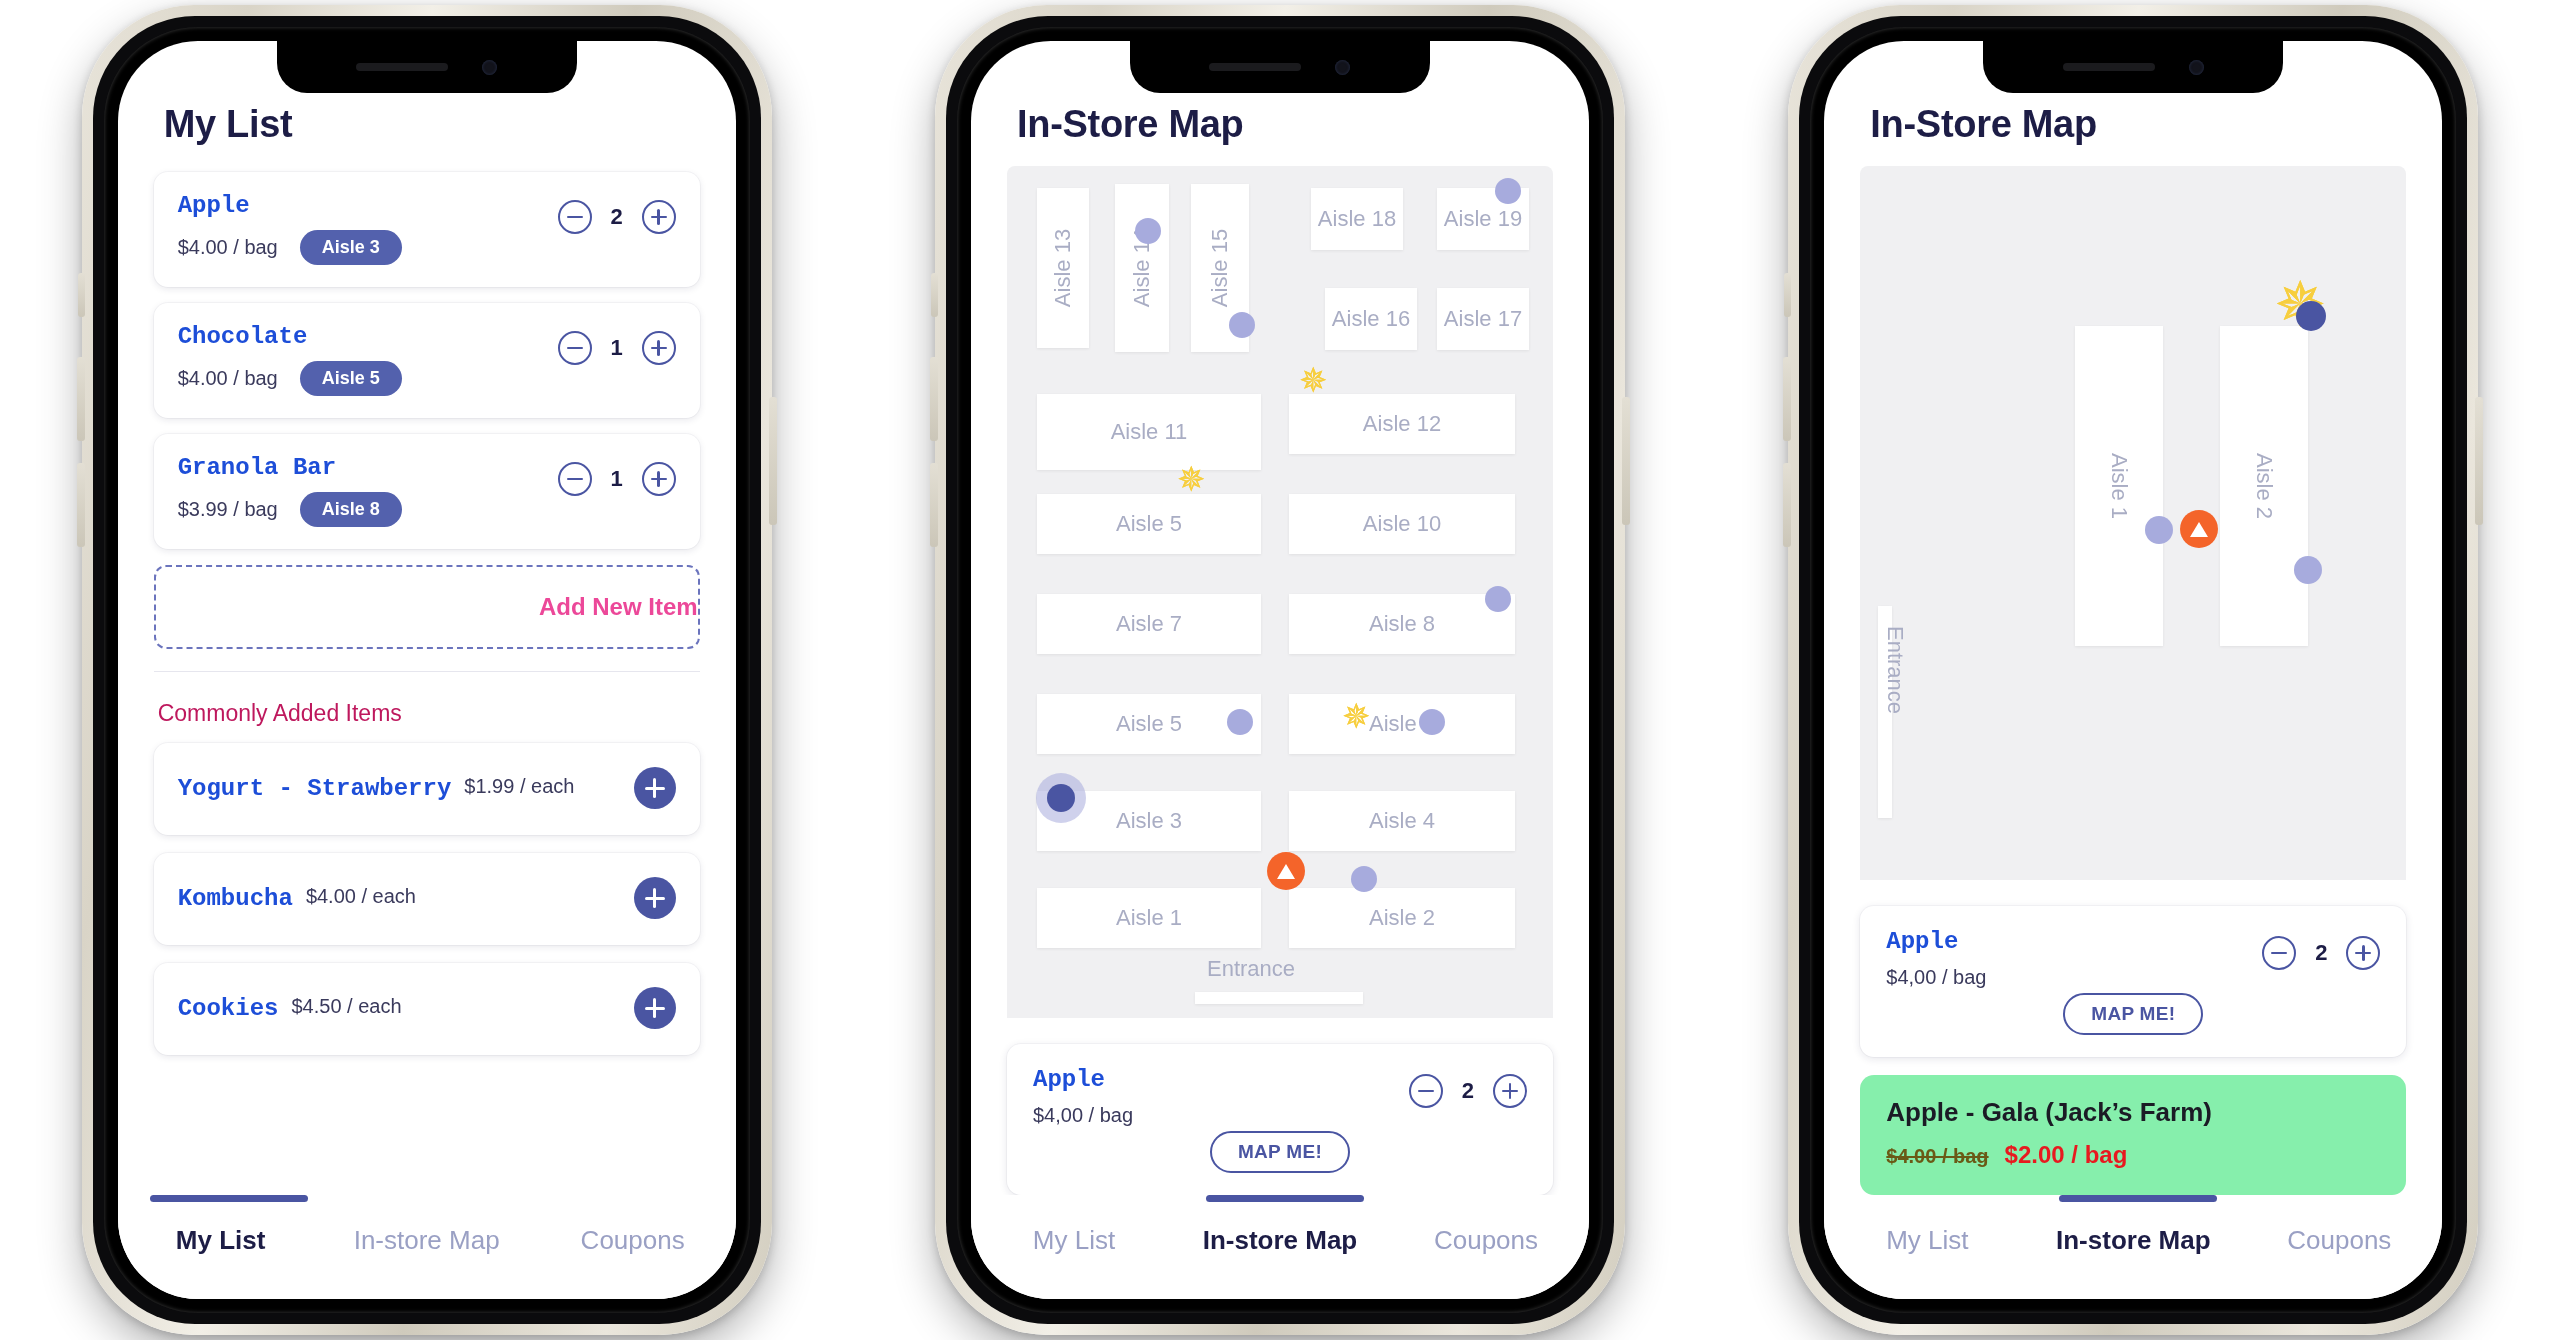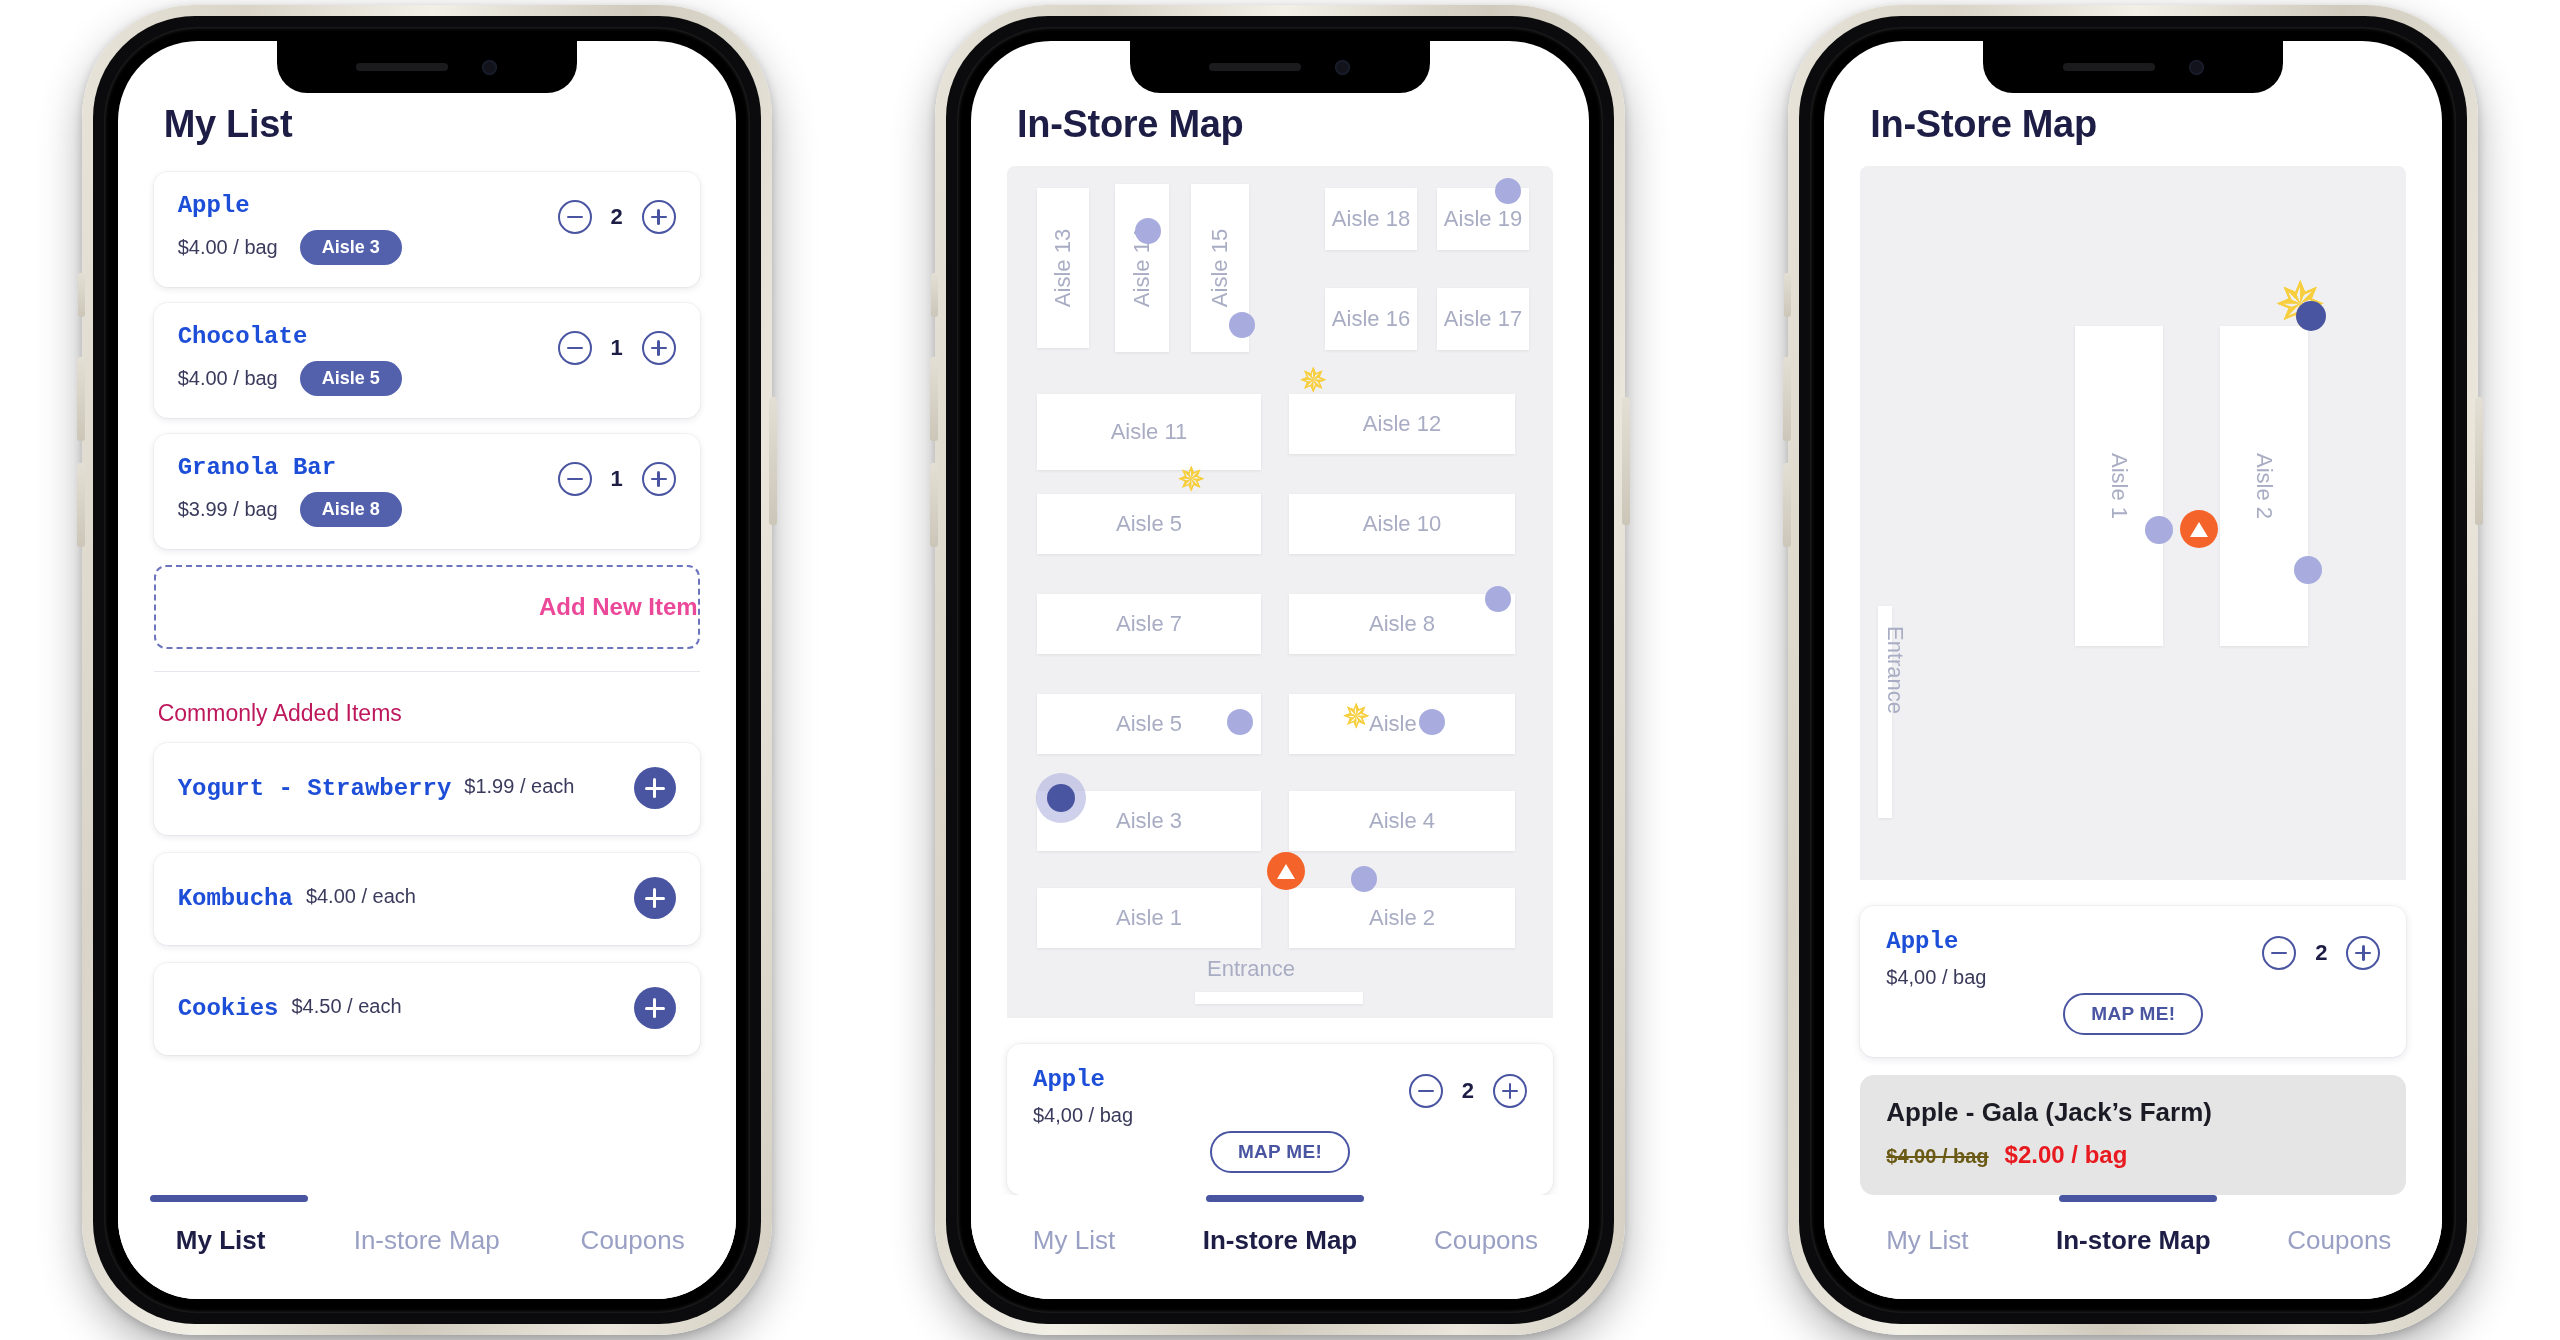--- a/index.html
+++ b/index.html
@@ -236,21 +236,21 @@
   }
   .detail-top { display: flex; align-items: flex-start; justify-content: space-between; }
   .mapme {
     display: block; margin: 4px auto 0 auto;
     border: 2.2px solid #4a55a2; color: #4a55a2;
     font-size: 19px; font-weight: bold;
     border-radius: 22px; padding: 8px 26px;
     width: fit-content; letter-spacing: .3px;
   }
   .promo-card {
-    background: #e5e5e5;
+    background: #86efac;
     border-radius: 14px;
     padding: 22px 26px 26px 26px;
     margin-top: 18px;
   }
   .promo-name { font-size: 26px; font-weight: bold; color: #1b1b25; }
   .promo-prices { margin-top: 13px; display: flex; align-items: baseline; gap: 16px; }
   .promo-old { font-size: 20px; color: #6a5a16; text-decoration: line-through; font-weight: bold; }
   .promo-new { font-size: 24px; color: #e8191f; font-weight: bold; }
 </style>
 </head>
@@ -410,21 +410,21 @@
           <div class="aisle vert" style="left:30px;  top:22px;  width:52px; height:160px;">
               <span>Aisle 13</span>
             </div>
           <div class="aisle vert" style="left:108px; top:18px;  width:54px; height:168px;">
               <span>Aisle 14</span>
             </div>
           <div class="aisle vert" style="left:184px; top:18px;  width:58px; height:168px;">
               <span>Aisle 15</span>
             </div>
 
-          <div class="aisle" style="left:318px; top:22px;  width:92px; height:62px;">
+          <div class="aisle" style="left:304px; top:22px;  width:92px; height:62px;">
               <span>Aisle 18</span>
             </div>
           <div class="aisle" style="left:430px; top:22px;  width:92px; height:62px;">
               <span>Aisle 19</span>
             </div>
           <div class="aisle" style="left:318px; top:122px; width:92px; height:62px;">
               <span>Aisle 16</span>
             </div>
           <div class="aisle" style="left:430px; top:122px; width:92px; height:62px;">
               <span>Aisle 17</span>

